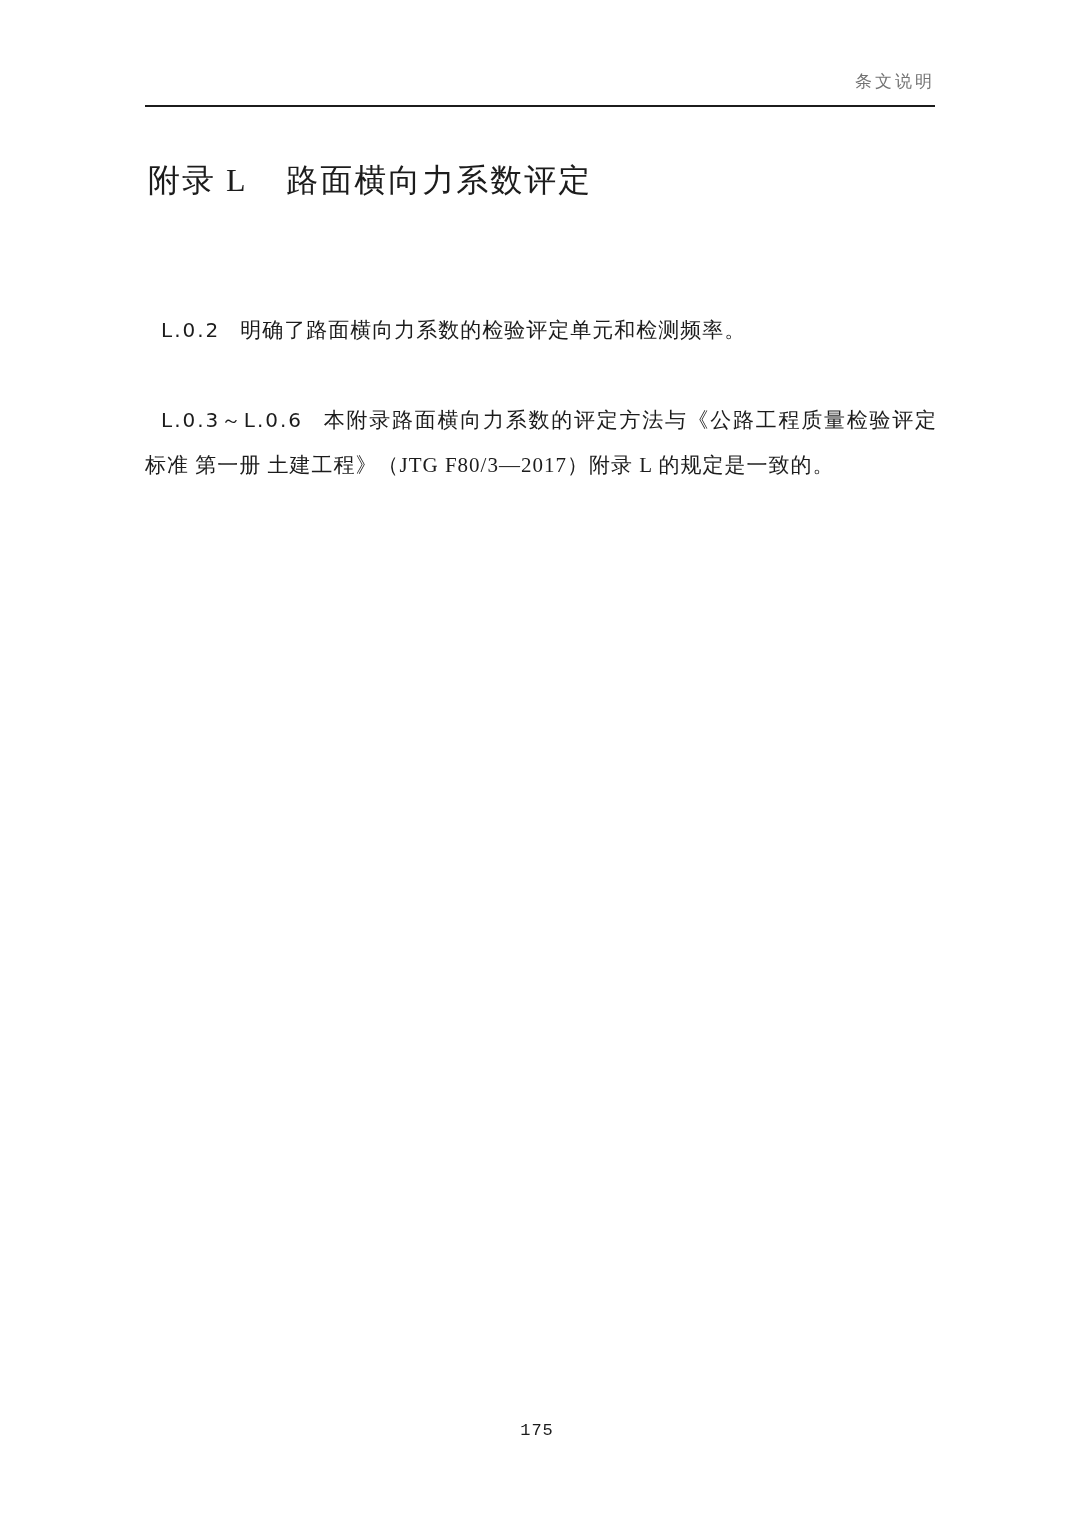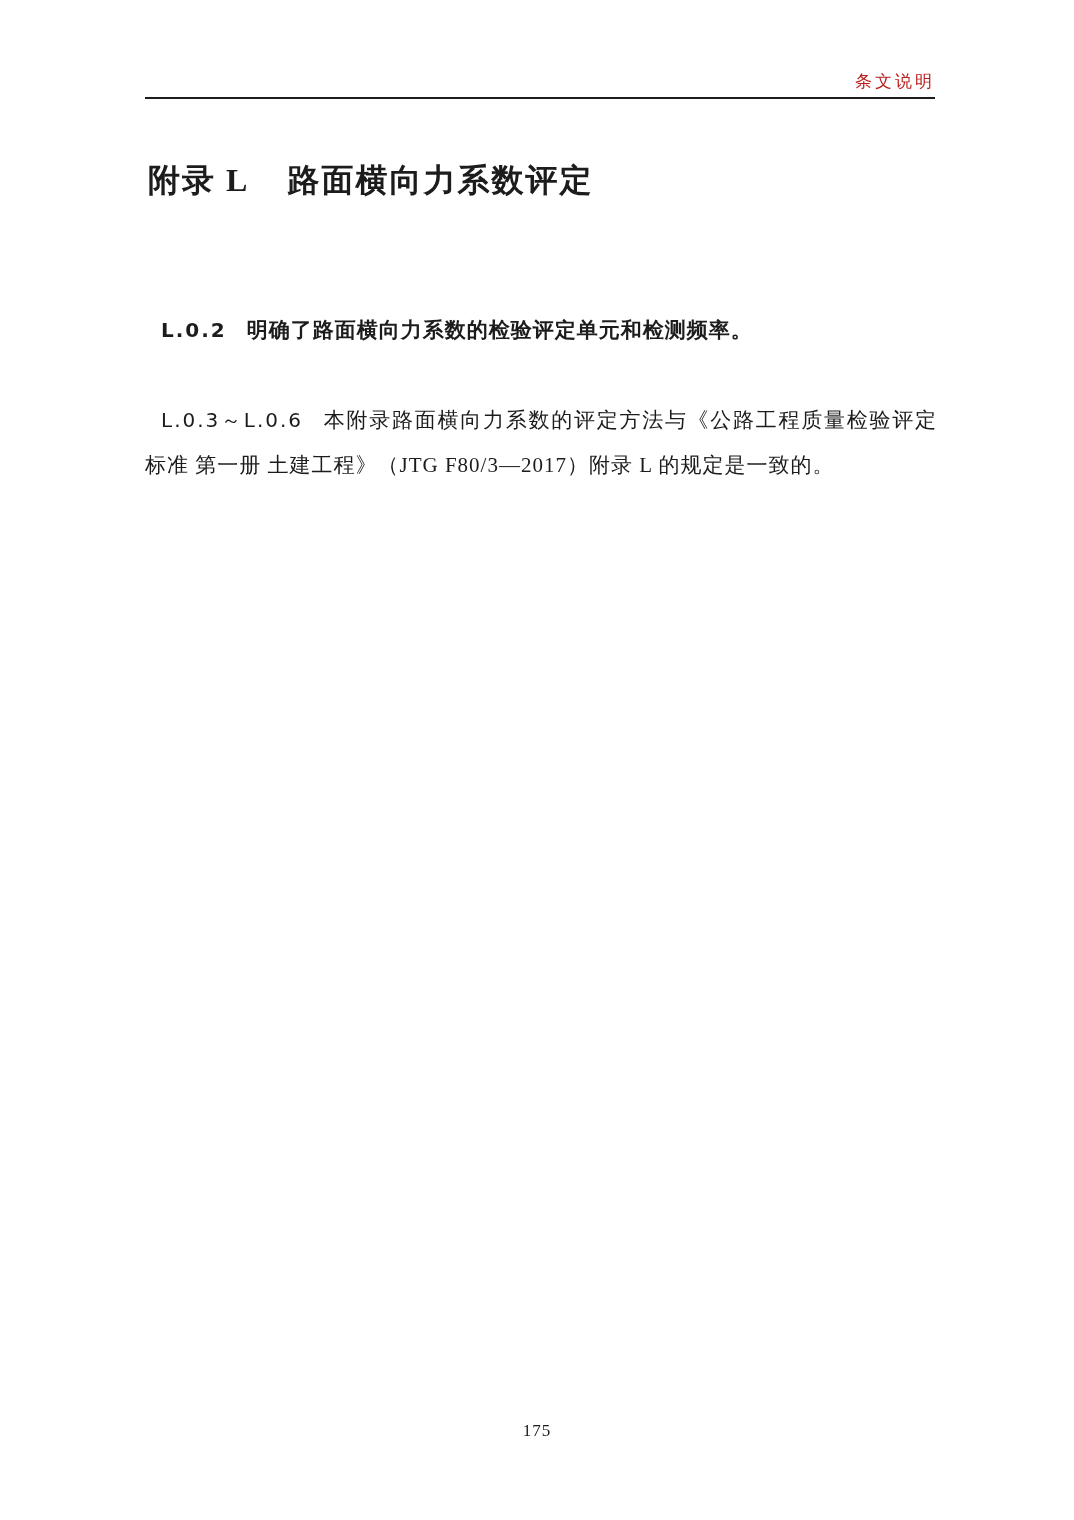--- a/index.html
+++ b/index.html
@@ -15,31 +15,31 @@
   }
   .header {
     position: absolute;
     left: 145px;
     top: 71px;
     width: 790px;
     text-align: right;
     font-size: 17px;
     line-height: 22px;
     letter-spacing: 3px;
-    padding-bottom: 4px;
+    padding-bottom: 12px;
     border-bottom: 2px solid #1c1c1c;
-    color: #b91c1c;
+    color: #737373;
   }
   .doc-title {
     position: absolute;
     left: 148px;
     top: 160px;
     margin: 0;
     font-size: 32px;
-    font-weight: 700;
+    font-weight: 400;
     line-height: 40px;
     letter-spacing: 2px;
     white-space: nowrap;
   }
   .doc-title .title-main { margin-left: 30px; }
   .para {
     position: absolute;
     left: 145px;
     width: 792px;
     margin: 0;
@@ -50,30 +50,31 @@
     letter-spacing: 1px;
   }
   .para .clause-label {
     font-family: "DejaVu Sans", "Liberation Sans", sans-serif;
     font-size: 20px;
     letter-spacing: 2px;
     margin-right: 20px;
     white-space: nowrap;
   }
   .p1 { top: 228px; }
-  .p2 { top: 308px; font-weight: bold; }
+  .p2 { top: 308px; }
   .p3 { top: 398px; }
   .footer {
     position: absolute;
     left: 0;
     top: 1421px;
     width: 1074px;
     text-align: center;
     font-size: 17px;
     letter-spacing: 1px;
+    font-family: Liberation Mono, monospace;
   }
 </style>
 </head>
 <body>
 
 <div class="page">
 
   <div class="header">
     <span>条文说明</span>
   </div>

